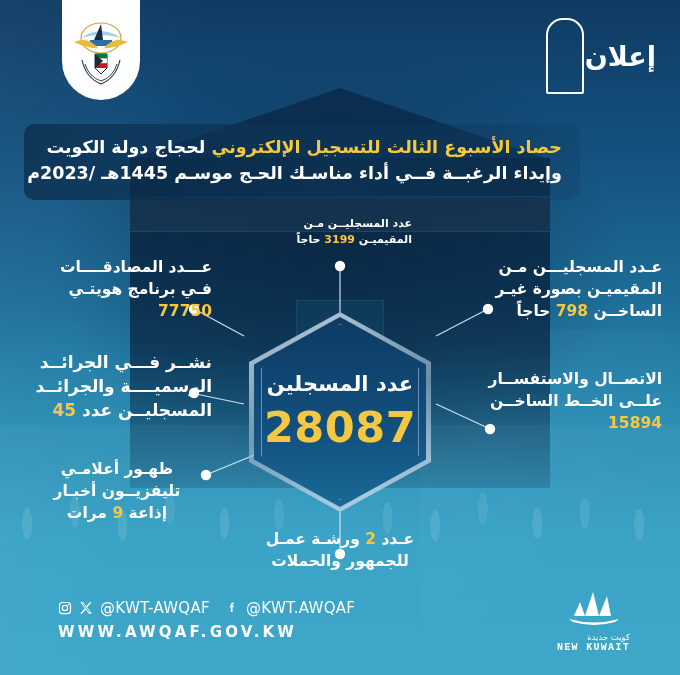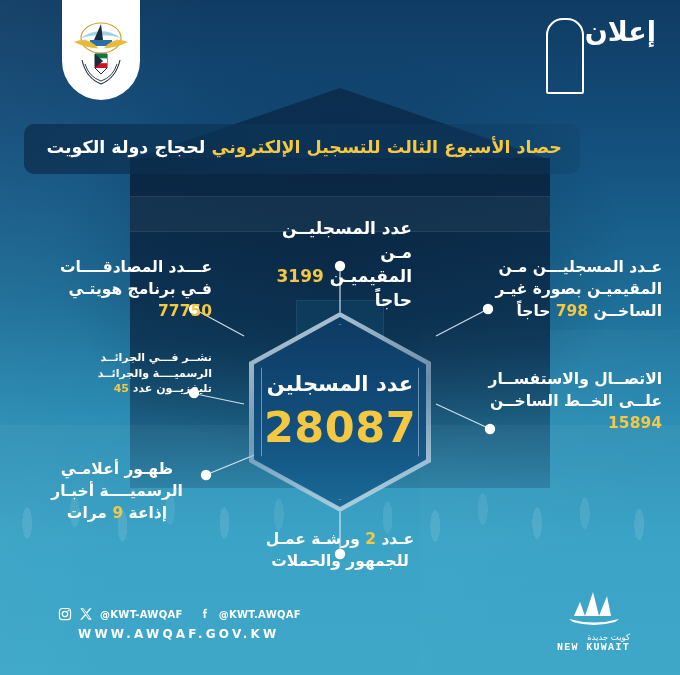--- a/index.html
+++ b/index.html
@@ -65,21 +65,21 @@
   }
 
   
   .emblem{
     position:absolute;left:62px;top:-18px;width:78px;height:118px;
     background:#ffffff;border-radius:0 0 39px 39px;
     display:flex;align-items:flex-end;justify-content:center;
   }
   .emblem svg{display:block;margin-bottom:6px;}
   .ad-badge{
-    position:absolute;right:24px;top:18px;display:flex;align-items:flex-start;gap:1px;
+    position:absolute;right:24px;top:18px;display:flex;align-items:center;gap:1px;
   }
   .ad-badge .ad-text{
     color:#ffffff;font-size:27px;font-weight:700;letter-spacing:0.5px;line-height:1;
   }
   .ad-shape{
     width:34px;height:72px;border:2.5px solid #ffffff;border-radius:17px 17px 2px 2px;
   }
 
   
   .title-banner{
@@ -113,34 +113,34 @@
   }
   .hex-label{color:#ffffff;font-size:21px;font-weight:700;line-height:1.1;}
   .hex-value{color:#f5c842;font-size:43px;font-weight:700;line-height:1.05;letter-spacing:0.5px;direction:ltr;}
 
   
   .connectors{position:absolute;inset:0;pointer-events:none;}
 
   
   .callout{position:absolute;color:#ffffff;line-height:1.42;font-weight:600;}
   .callout .num{color:#f5c842;font-weight:700;}
-  .c-top{right:268px;top:216px;width:166px;text-align:right;font-size:17px;margin-left:32px;}
+  .c-top{right:268px;top:216px;width:166px;text-align:right;font-size:11px;margin-left:32px;}
   .c-right-1{right:18px;top:256px;width:200px;text-align:right;font-size:15.5px;}
   .c-right-2{right:18px;top:368px;width:200px;text-align:right;font-size:15.5px;}
   .c-left-1{left:22px;top:256px;width:190px;text-align:right;font-size:15.5px;}
-  .c-left-2{left:22px;top:350px;width:190px;text-align:right;font-size:11px;}
+  .c-left-2{left:22px;top:350px;width:190px;text-align:right;font-size:17px;}
   .c-left-3{left:22px;top:458px;width:190px;text-align:center;font-size:15.5px;}
   .c-bottom{left:50%;transform:translateX(-50%);top:528px;width:230px;text-align:center;font-size:15.5px;}
 
   
   .footer{position:absolute;left:58px;bottom:34px;direction:ltr;}
   .social-row{display:flex;align-items:center;gap:7px;margin-bottom:6px;}
   .social-row svg{display:block;}
-  .handle{color:#ffffff;font-size:10px;font-weight:700;letter-spacing:0.3px;}
-  .website{color:#ffffff;font-size:12px;font-weight:700;letter-spacing:3.2px;margin-left:20px;}
+  .handle{color:#ffffff;font-size:15px;font-weight:400;letter-spacing:0.3px;}
+  .website{color:#ffffff;font-size:15px;font-weight:700;letter-spacing:3.2px;}
 
   .nk-logo{position:absolute;right:50px;bottom:22px;text-align:right;}
   .nk-logo svg{display:block;margin:0 auto;}
   .nk-ar{color:#ffffff;font-size:8.5px;margin-top:2px;letter-spacing:0.5px;}
   .nk-en{color:#ffffff;font-size:10px;font-weight:700;letter-spacing:1.3px;font-family:Liberation Mono, monospace;}
 </style>
 </head>
 <body>
 
 <div class="poster">
@@ -176,20 +176,21 @@
 
   <div class="ad-badge">
     <span class="ad-text">إعلان</span>
     <span class="ad-shape"></span>
   </div>
 
   <div class="title-banner">
     <div class="title-line">
       <span class="hl">حصاد الأسبوع الثالث للتسجيل الإلكتروني</span><span> لحجاج دولة الكويت</span>
     </div>
+    <div class="title-line">وإيداء الرغبــة فــي أداء مناسـك الحـج موسـم 1445هـ /2023م</div>
   </div>
 
   <svg class="connectors" width="680" height="675" viewBox="0 0 680 675">
     <g stroke="#dcecf5" stroke-width="1.2" fill="none" opacity="0.92">
       <line x1="340" y1="268" x2="340" y2="312"></line>
       <line x1="436" y1="336" x2="486" y2="310"></line>
       <line x1="436" y1="404" x2="488" y2="428"></line>
       <line x1="244" y1="336" x2="196" y2="310"></line>
       <line x1="244" y1="404" x2="196" y2="394"></line>
       <line x1="262" y1="452" x2="208" y2="474"></line>
@@ -234,26 +235,26 @@
 
   <div class="callout c-left-1">
     <div>عـــدد المصادقــــات</div>
     <div>فـي برنامج هويتـي</div>
     <div class="num">77750</div>
   </div>
 
   <div class="callout c-left-2">
     <div>نشــر فـــي الجرائــد</div>
     <div>الرسميــــة والجرائــد</div>
-    <div><span>تليفزيــون عدد </span><span class="num">45</span></div>
+    <div><span>المسجليــن عدد </span><span class="num">45</span></div>
   </div>
 
   <div class="callout c-left-3">
     <div>ظهـور أعلامـي</div>
-    <div>الرسميــــة أخبـار</div>
+    <div>تليفزيــون أخبـار</div>
     <div><span>إذاعة </span><span class="num">9</span><span> مرات</span></div>
   </div>
 
   <div class="callout c-bottom">
     <div><span>عـدد </span><span class="num">2</span><span> ورشـة عمـل</span></div>
     <div>للجمهور والحملات</div>
   </div>
 
   <div class="footer">
     <div class="social-row">

